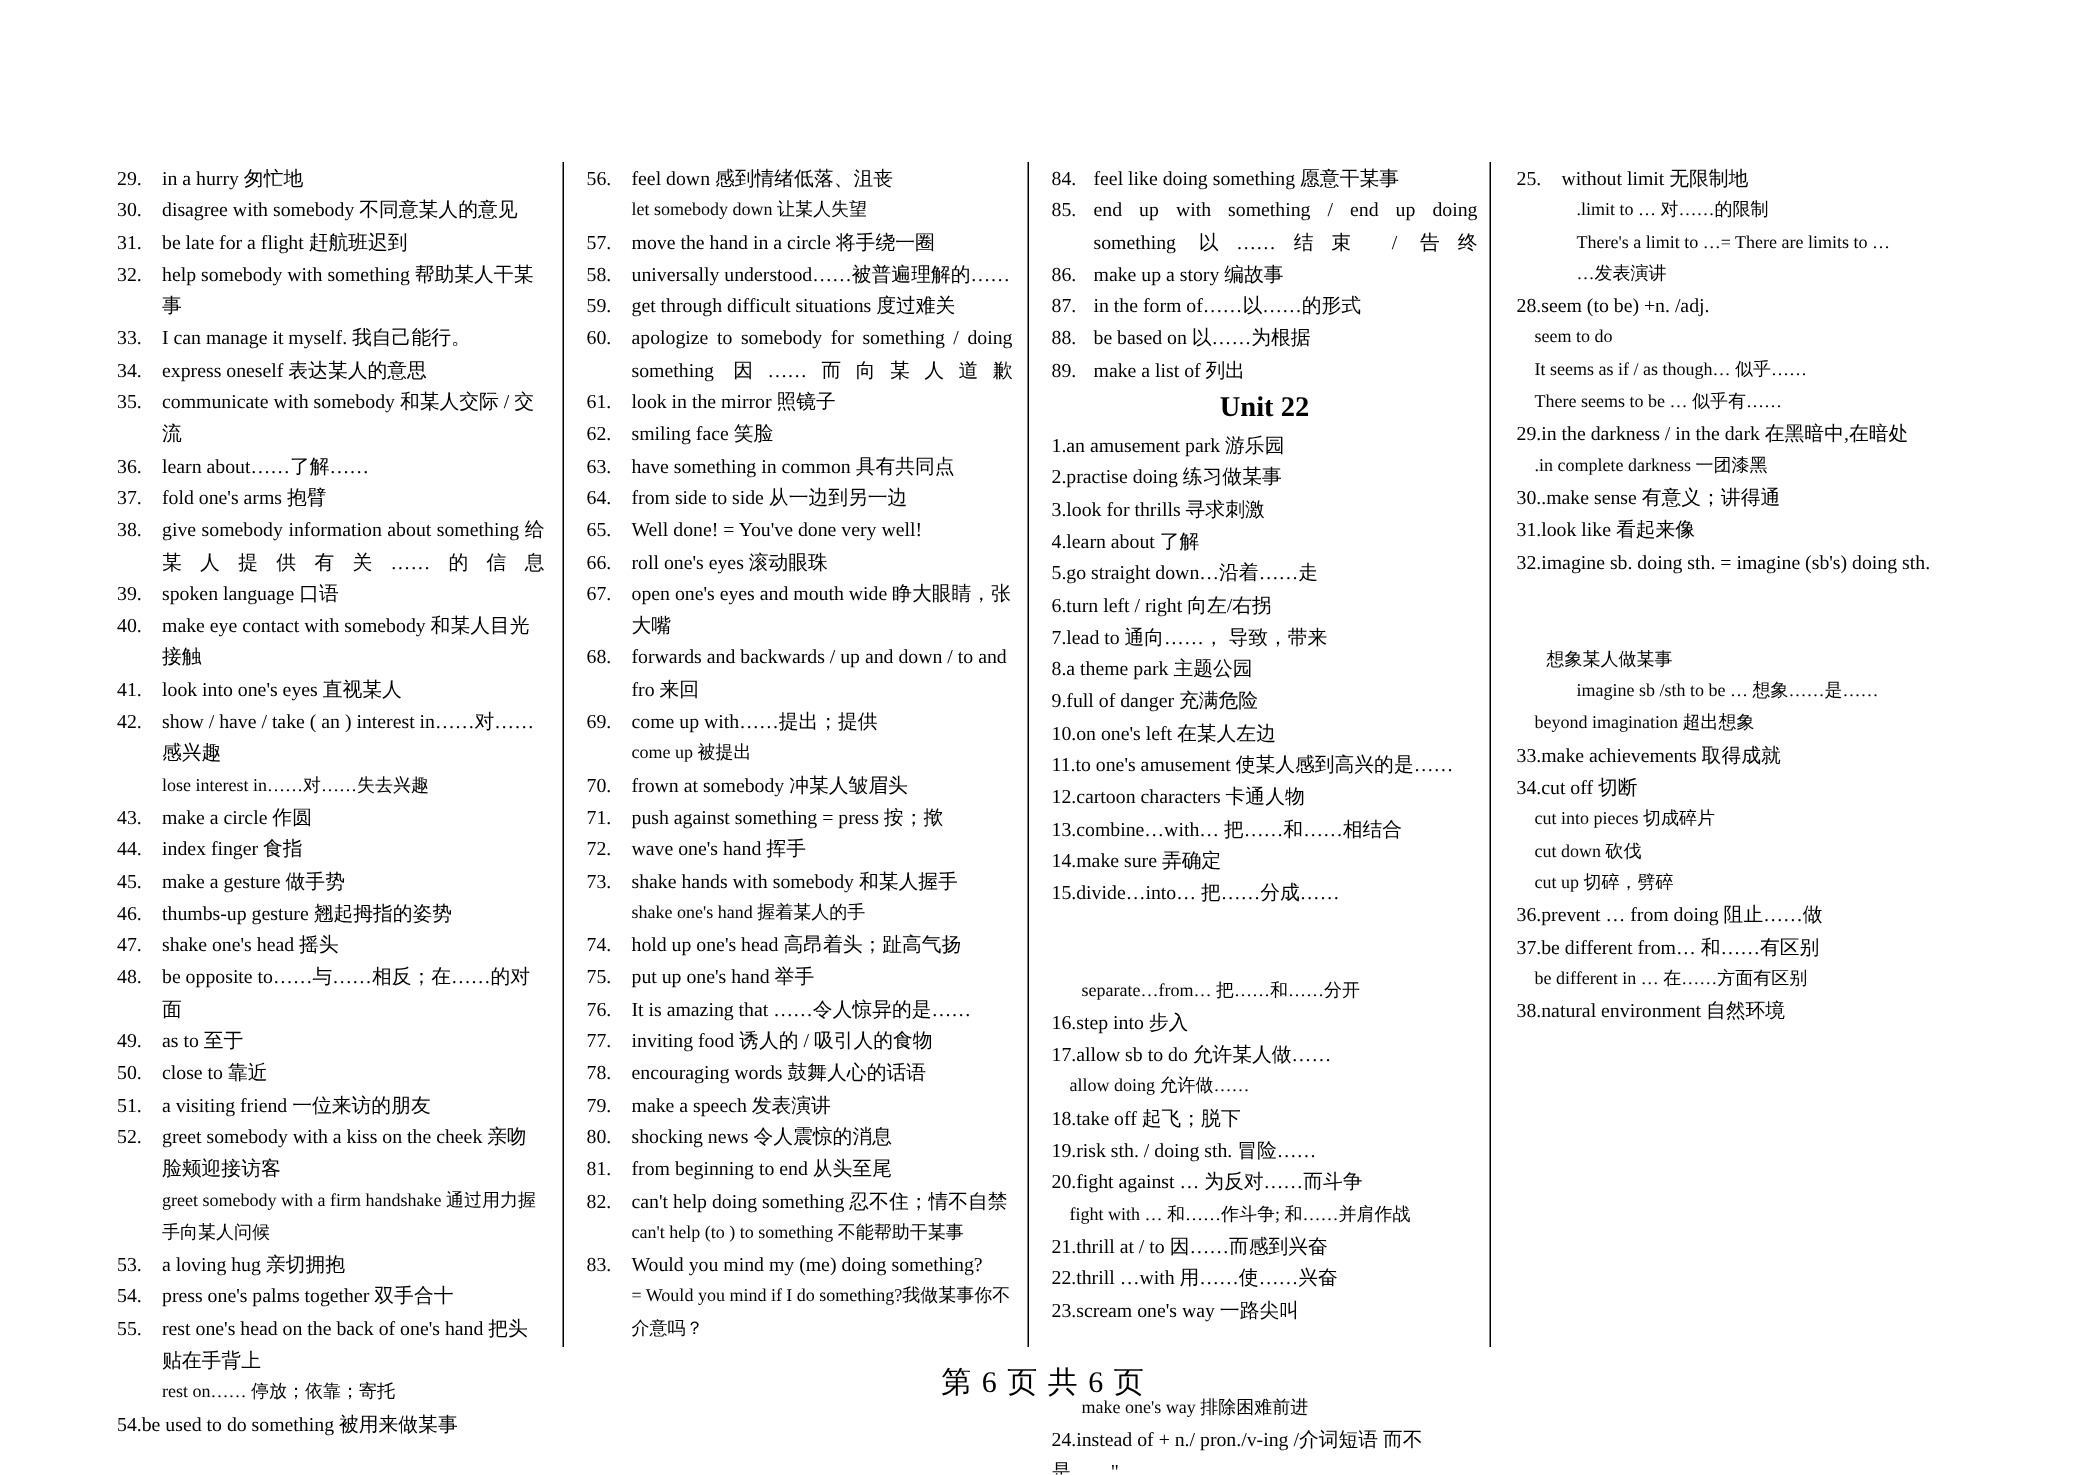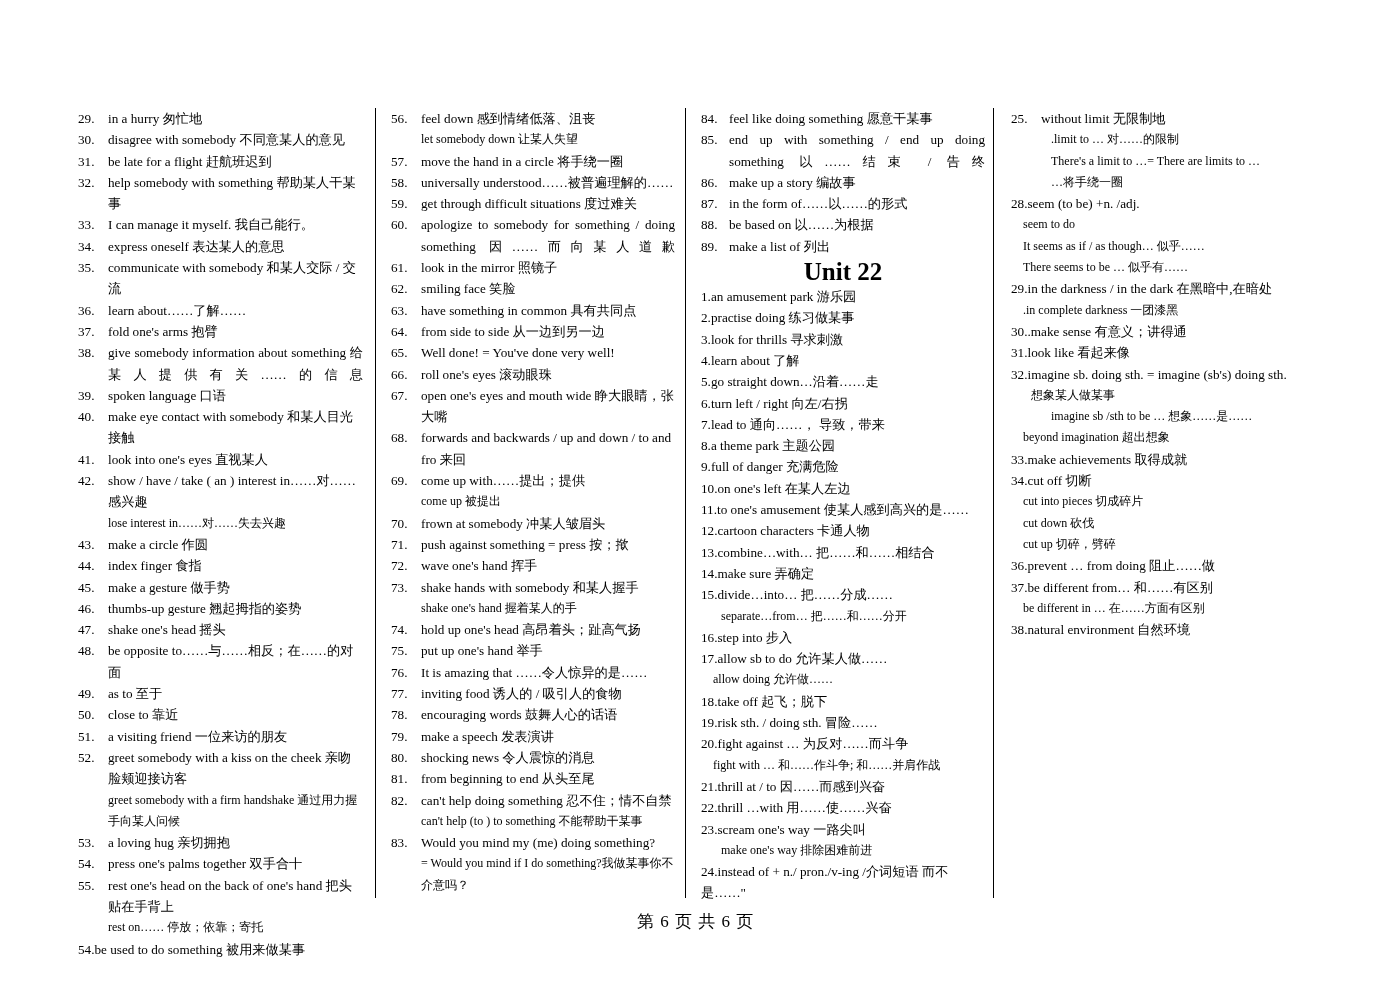--- a/index.html
+++ b/index.html
@@ -66,40 +66,40 @@
   .style-b { display: block; }
   .style-b .num { display: inline; width: auto; }
   .style-b .txt { display: inline; }
 
   .sub {
     font-size: 12px;
     line-height: 21.3px;
     margin: 0;
   }
   .ind-1 { padding-left: 30px; }
-  .ind-2 { padding-left: 20px; }
+  .ind-2 { padding-left: 20px; margin-top: 44px; }
   .ind-3 { padding-left: 40px; }
   .ind-4 { padding-left: 12px; }
 
   .unit-head {
     text-align: center;
-    font-size: 25px;
+    font-size: 19px;
     font-weight: bold;
     line-height: 26px;
     margin: 2px 0 1px 0;
     font-family: "Liberation Serif", "DejaVu Serif", serif;
   }
 
   .footer {
     position: absolute;
     left: 0;
     top: 896px;
     width: 1391px;
     text-align: center;
-    font-size: 17px;
+    font-size: 20px;
     line-height: 20px;
     letter-spacing: 1px;
   }
   .justify { white-space: normal; text-align: justify; text-align-last: justify; }
   .jl { white-space: normal; }
 </style>
 </head>
 <body>
 
 <div class="page">
@@ -399,21 +399,21 @@
       <div class="entry style-b"><span class="num">24.</span><span class="txt">instead of + n./ pron./v-ing  /介词短语   而不是……"</span></div>
     </div>
 
     <div class="col col-4">
       <div class="entry style-a">
           <span class="num">25.</span>
           <span class="txt">without limit  无限制地</span>
         </div>
       <div class="sub ind-3">.limit to …      对……的限制</div>
       <div class="sub ind-3">There's a limit to …= There are limits to …</div>
-      <div class="sub ind-3">…将手绕一圈</div>
+      <div class="sub ind-3">…发表演讲</div>
       <div class="entry style-b"><span class="num">28.</span><span class="txt">seem (to be) +n. /adj.</span></div>
       <div class="sub ind-4">seem to do</div>
       <div class="sub ind-4">It seems as if / as though…       似乎……</div>
       <div class="sub ind-4">There seems to be …       似乎有……</div>
       <div class="entry style-b"><span class="num">29.</span><span class="txt">in the darkness / in the dark   在黑暗中,在暗处</span></div>
       <div class="sub ind-4">.in complete darkness  一团漆黑</div>
       <div class="entry style-b"><span class="num">30.</span><span class="txt">.make sense  有意义；讲得通</span></div>
       <div class="entry style-b"><span class="num">31.</span><span class="txt">look like  看起来像</span></div>
       <div class="entry style-b"><span class="num">32.</span><span class="txt">imagine sb. doing sth.   = imagine (sb's) doing sth.</span></div>
       <div class="sub ind-2">想象某人做某事</div>

